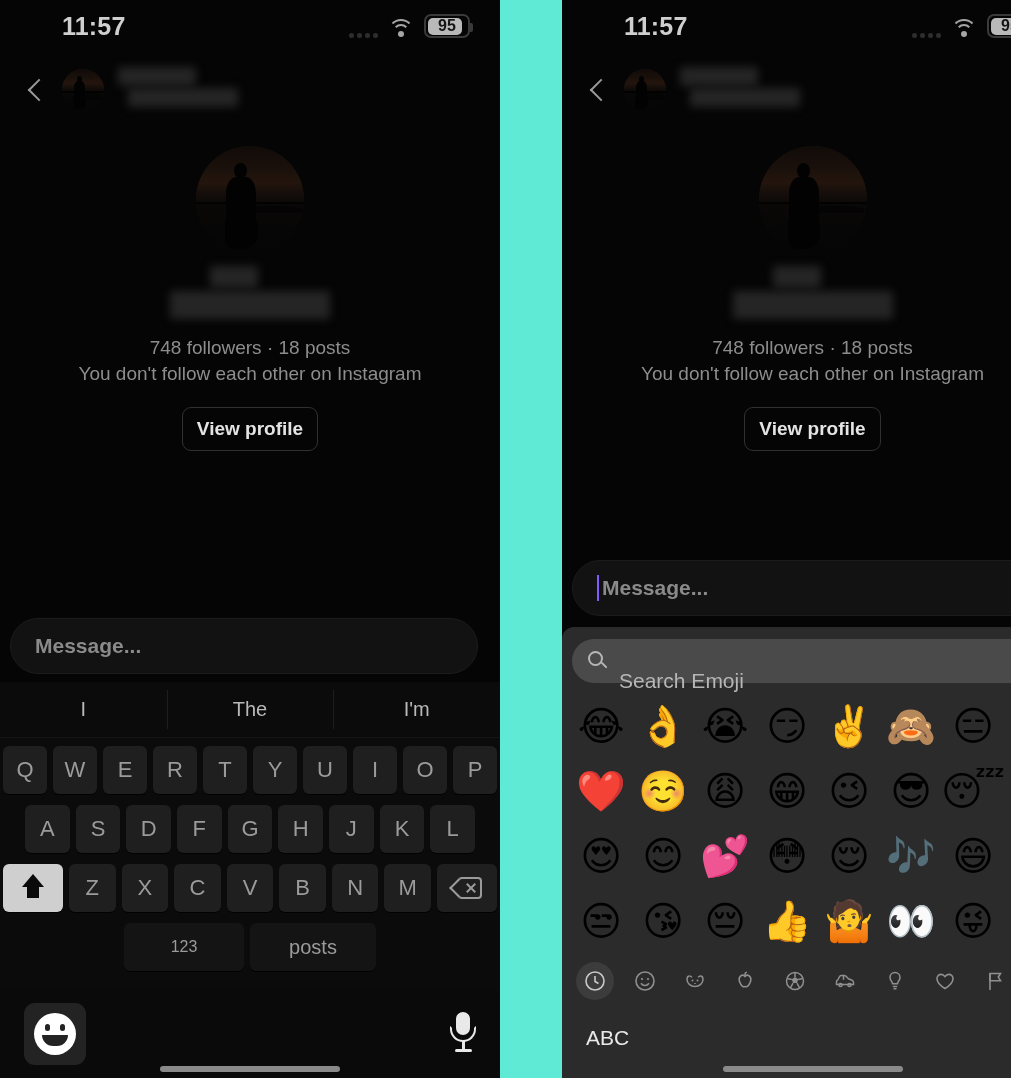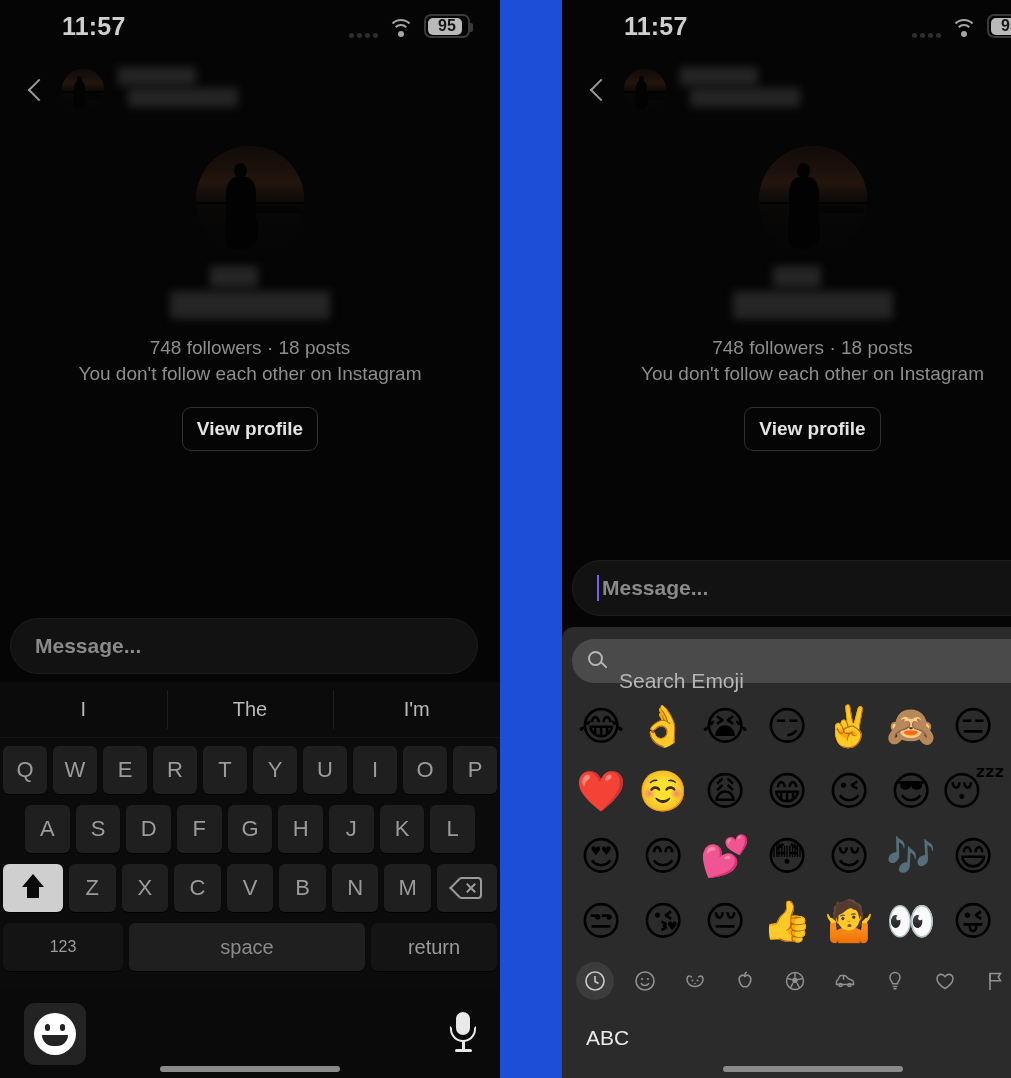--- a/index.html
+++ b/index.html
@@ -6,21 +6,21 @@
   html, body {
     width: 1011px; height: 1078px;
     background: #ffffff;
     font-family: "Liberation Sans", sans-serif;
     overflow: hidden;
   }
   .stage {
     position: relative;
     width: 846px; height: 1078px;
     display: flex;
-    background: #1d4ed8;
+    background: #5eead4;
     gap: 31px;
   }
 
   
   .phone {
     position: relative;
     height: 1078px;
     background: #050505;
     overflow: hidden;
     flex: 0 0 auto;
@@ -497,22 +497,21 @@
             <span class="bksp-icon">
               <span class="bx"></span>
                 <span class="tip"></span>
                 <span class="x1"></span>
                 <span class="x2"></span>
             </span>
           </div>
         </div>
         <div class="kb-row r4">
           <div class="key num">123</div>
-          <div class="key space">space</div>
-          <div class="key ret">return</div>
+          <div class="key ret">posts</div>
         </div>
       </div>
     </div>
 
     <div class="accessory">
       <div class="emoji-btn">
         <div class="smiley">
           <span class="e l"></span>
             <span class="e r"></span>
             <span class="m"></span>

